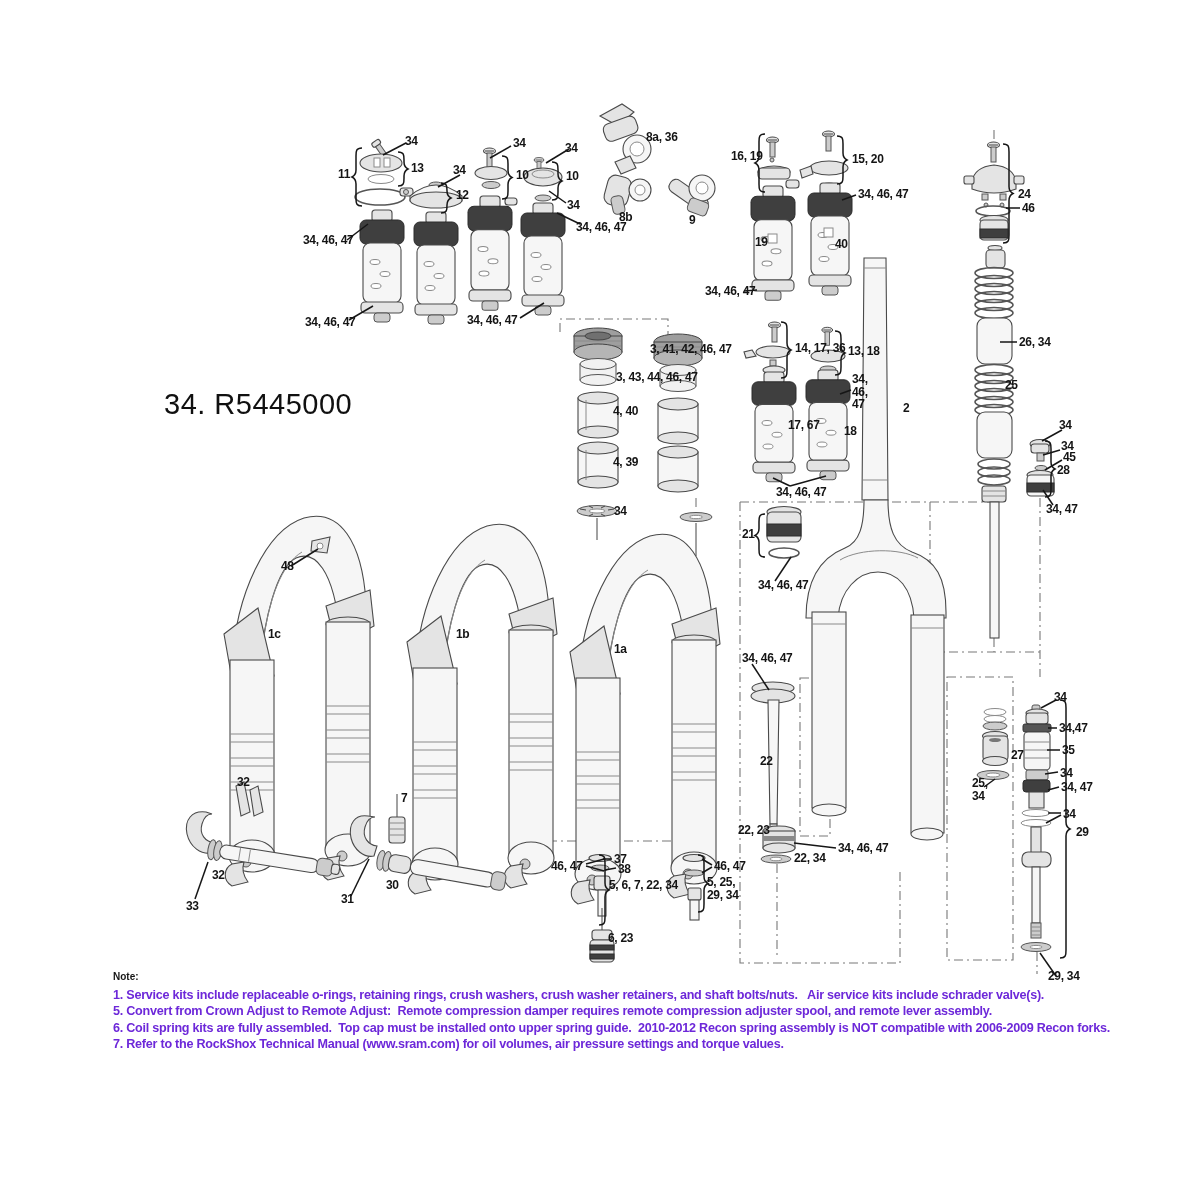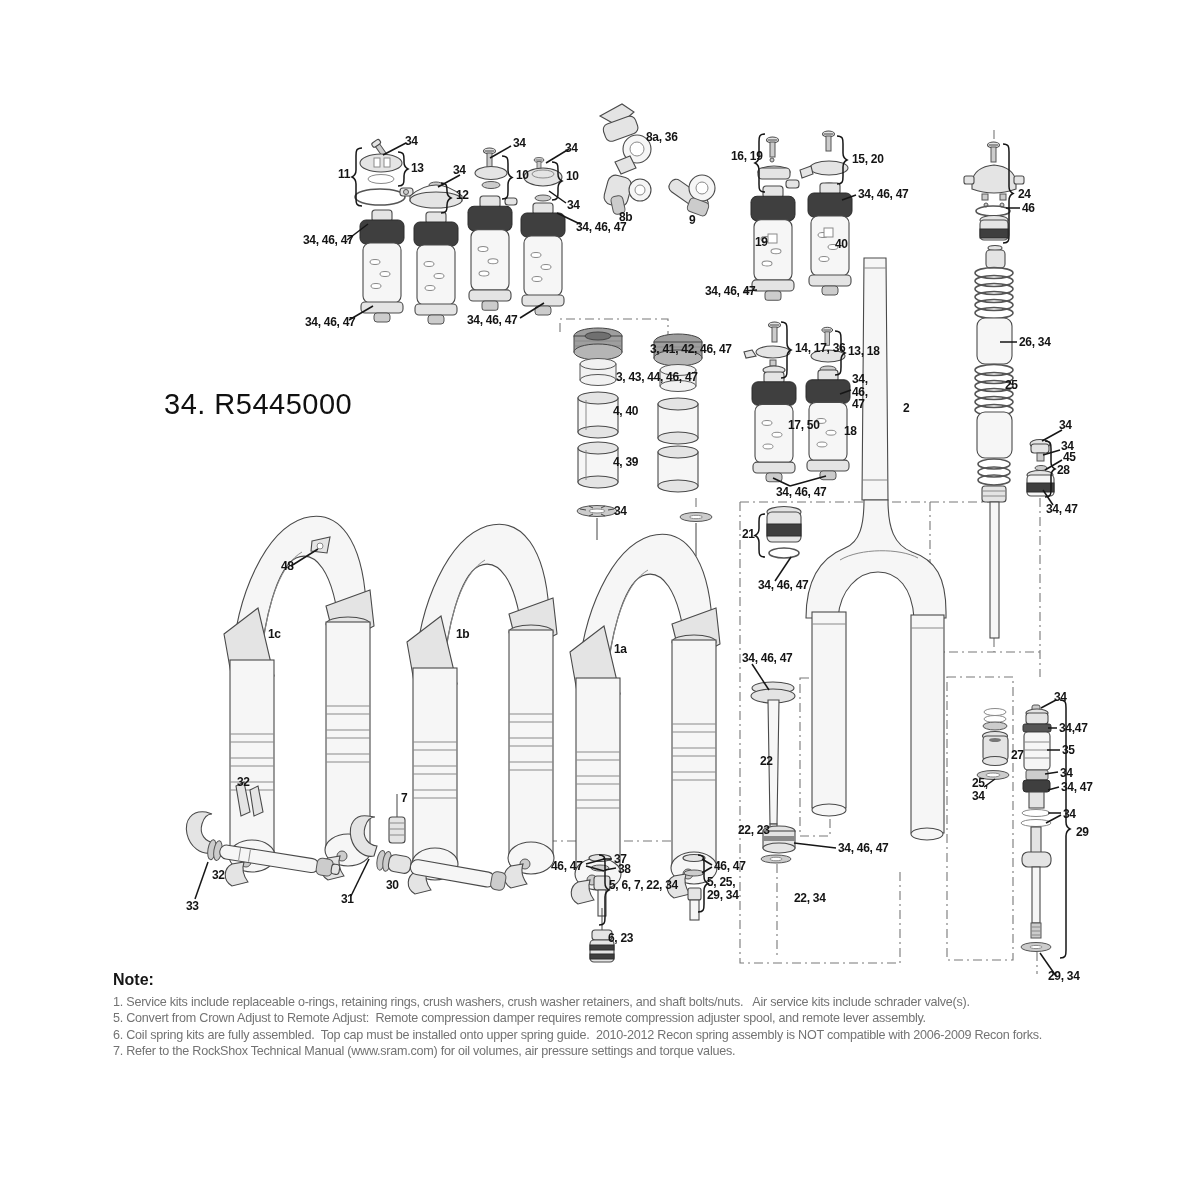--- a/index.html
+++ b/index.html
@@ -3,22 +3,22 @@
 <meta charset="utf-8">
 <style>
   html,body{margin:0;padding:0;background:#fff;}
   .page{position:relative;width:1200px;height:1200px;background:#fff;overflow:hidden;
         font-family:"Liberation Sans",sans-serif;color:#161616;}
   .title{position:absolute;left:164px;top:388px;font-size:29px;letter-spacing:.5px;color:#101010;}
   .art{position:absolute;left:0;top:0;}
   .co{position:absolute;font-size:12px;font-weight:700;letter-spacing:-.3px;line-height:12.5px;
       white-space:pre-line;color:#141414;}
   .note{position:absolute;left:113px;top:971px;}
-  .note-h{font-size:16px;font-weight:700;margin-bottom:5px;}
-  .note-item{font-size:12.6px;font-weight:400;letter-spacing:-.25px;line-height:16.4px;white-space:pre;color:#737373;}
+  .note-h{font-size:10px;font-weight:700;margin-bottom:5px;}
+  .note-item{font-size:12.6px;font-weight:700;letter-spacing:-.25px;line-height:16.4px;white-space:pre;color:#6d28d9;}
   
   .p{fill:#f6f6f6;stroke:#4a4a4a;stroke-width:1.1;}
   .p2{fill:#e4e4e4;stroke:#4a4a4a;stroke-width:1.1;}
   .p3{fill:#cccccc;stroke:#555;stroke-width:1;}
   .w{fill:#fff;stroke:#8a8a8a;stroke-width:1;}
   .dk{fill:#3f3f3f;stroke:#2c2c2c;stroke-width:1;}
   .ln{fill:none;stroke:#8a8a8a;stroke-width:1;}
   .cl{fill:none;stroke:#555;stroke-width:1.6;}
   .ld{fill:none;stroke:#161616;stroke-width:1.5;}
   .th{fill:none;stroke:#444;stroke-width:1;}
@@ -473,21 +473,21 @@
 <span class="co" style="left:650px;top:343px">3, 41, 42, 46, 47</span>
 <span class="co" style="left:616px;top:371px">3, 43, 44, 46, 47</span>
 <span class="co" style="left:613px;top:405px">4, 40</span>
 <span class="co" style="left:613px;top:456px">4, 39</span>
 <span class="co" style="left:614px;top:505px">34</span>
 <span class="co" style="left:795px;top:342px">14, 17, 36</span>
 <span class="co" style="left:848px;top:345px">13, 18</span>
 <span class="co" style="left:852px;top:373px">34,
 46,
 47</span>
-<span class="co" style="left:788px;top:419px">17, 50</span>
+<span class="co" style="left:788px;top:419px">17, 67</span>
 <span class="co" style="left:844px;top:425px">18</span>
 <span class="co" style="left:903px;top:402px">2</span>
 <span class="co" style="left:776px;top:486px">34, 46, 47</span>
 <span class="co" style="left:742px;top:528px">21</span>
 <span class="co" style="left:758px;top:579px">34, 46, 47</span>
 <span class="co" style="left:281px;top:560px">48</span>
 <span class="co" style="left:268px;top:628px">1c</span>
 <span class="co" style="left:456px;top:628px">1b</span>
 <span class="co" style="left:614px;top:643px">1a</span>
 <span class="co" style="left:237px;top:776px">32</span>
@@ -501,21 +501,21 @@
 <span class="co" style="left:551px;top:860px">46, 47</span>
 <span class="co" style="left:609px;top:879px">5, 6, 7, 22, 34</span>
 <span class="co" style="left:608px;top:932px">6, 23</span>
 <span class="co" style="left:714px;top:860px">46, 47</span>
 <span class="co" style="left:707px;top:876px">5, 25,
 29, 34</span>
 <span class="co" style="left:738px;top:824px">22, 23</span>
 <span class="co" style="left:742px;top:652px">34, 46, 47</span>
 <span class="co" style="left:760px;top:755px">22</span>
 <span class="co" style="left:838px;top:842px">34, 46, 47</span>
-<span class="co" style="left:794px;top:892px">22, 34</span>
+<span class="co" style="left:794px;top:852px">22, 34</span>
 <span class="co" style="left:1054px;top:691px">34</span>
 <span class="co" style="left:1059px;top:722px">34,47</span>
 <span class="co" style="left:1062px;top:744px">35</span>
 <span class="co" style="left:1060px;top:767px">34</span>
 <span class="co" style="left:1061px;top:781px">34, 47</span>
 <span class="co" style="left:1063px;top:808px">34</span>
 <span class="co" style="left:1076px;top:826px">29</span>
 <span class="co" style="left:1011px;top:749px">27</span>
 <span class="co" style="left:972px;top:777px">25,
 34</span>

